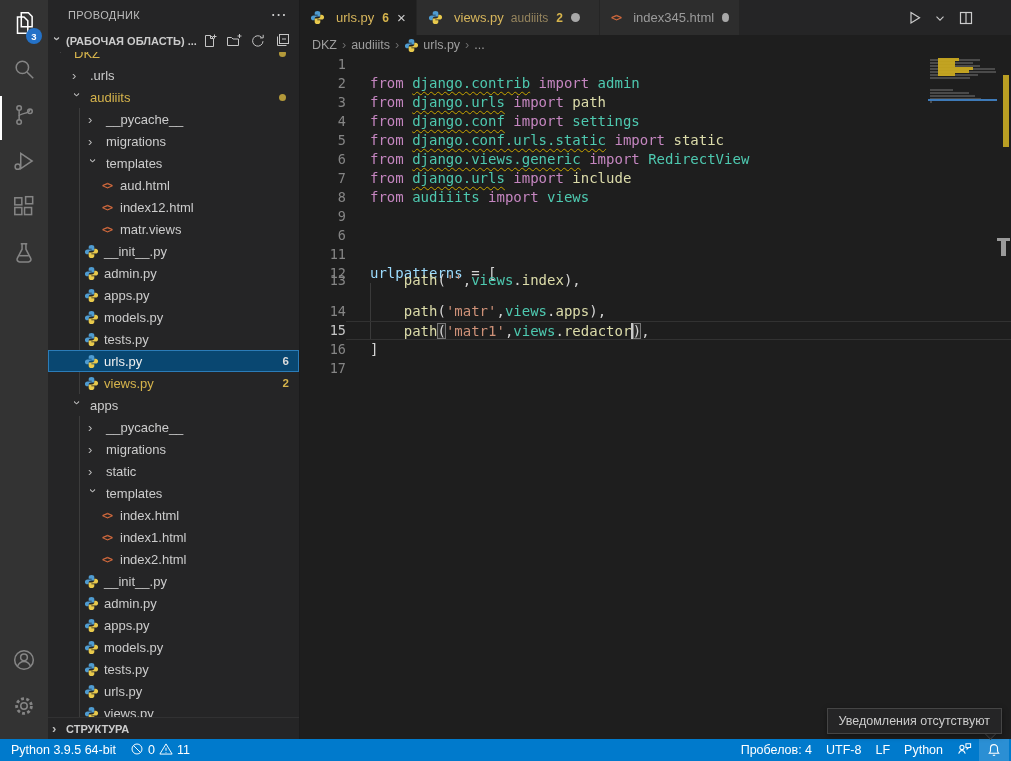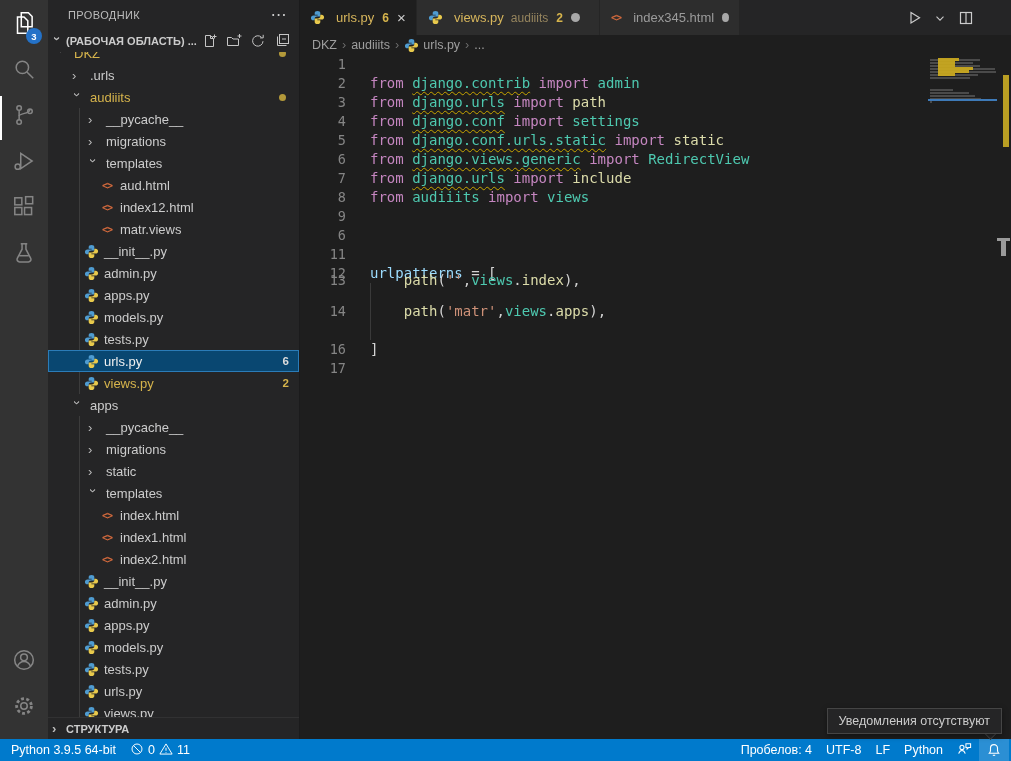--- a/index.html
+++ b/index.html
@@ -591,20 +591,24 @@
           <span class="code-text"><span class="tk-v">urlpatterns</span><span class="tk-p"> = [</span></span>
         </div>
         <div class="code-line" style="top: 216px; justify-content: space-between;">
           <span class="ln">13</span>
           <span class="code-text"><span class="tk-p">    </span><span class="tk-f">path</span><span class="tk-p">(</span><span class="tk-s">''</span><span class="tk-p">,</span><span class="tk-m">views</span><span class="tk-p">.</span><span class="tk-f">index</span><span class="tk-p">),</span></span>
         </div>
         <div class="code-line" style="top: 247px;">
           <span class="ln">14</span>
           <span class="code-text"><span class="tk-p">    </span><span class="tk-f">path</span><span class="tk-p">(</span><span class="tk-s">'matr'</span><span class="tk-p">,</span><span class="tk-m">views</span><span class="tk-p">.</span><span class="tk-f">apps</span><span class="tk-p">),</span></span>
         </div>
+        <div class="code-line current" style="top: 266px;">
+          <span class="ln">15</span>
+          <span class="code-text"><span class="tk-p">    </span><span class="tk-f">path</span><span class="tk-pb">(</span><span class="tk-s">'matr1'</span><span class="tk-p">,</span><span class="tk-m">views</span><span class="tk-p">.</span><span class="tk-f">redactor</span><span class="tk-cur"></span><span class="tk-pb">)</span><span class="tk-p">,</span></span>
+        </div>
         <div class="code-line" style="top: 285px;">
           <span class="ln">16</span>
           <span class="code-text"><span class="tk-p">]</span></span>
         </div>
         <div class="code-line" style="top: 304px;">
           <span class="ln">17</span>
           <span class="code-text"></span>
         </div>
       </div>
   </div>

